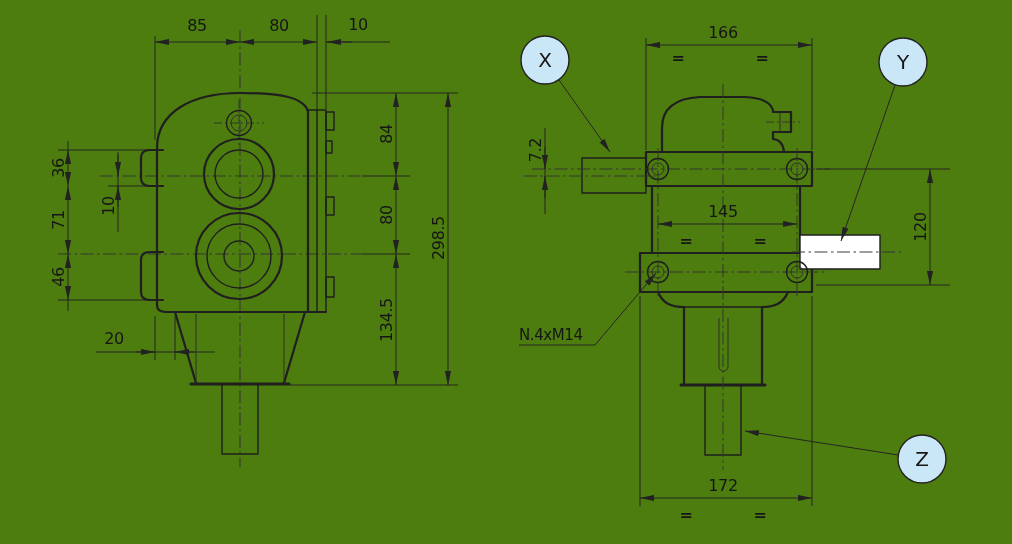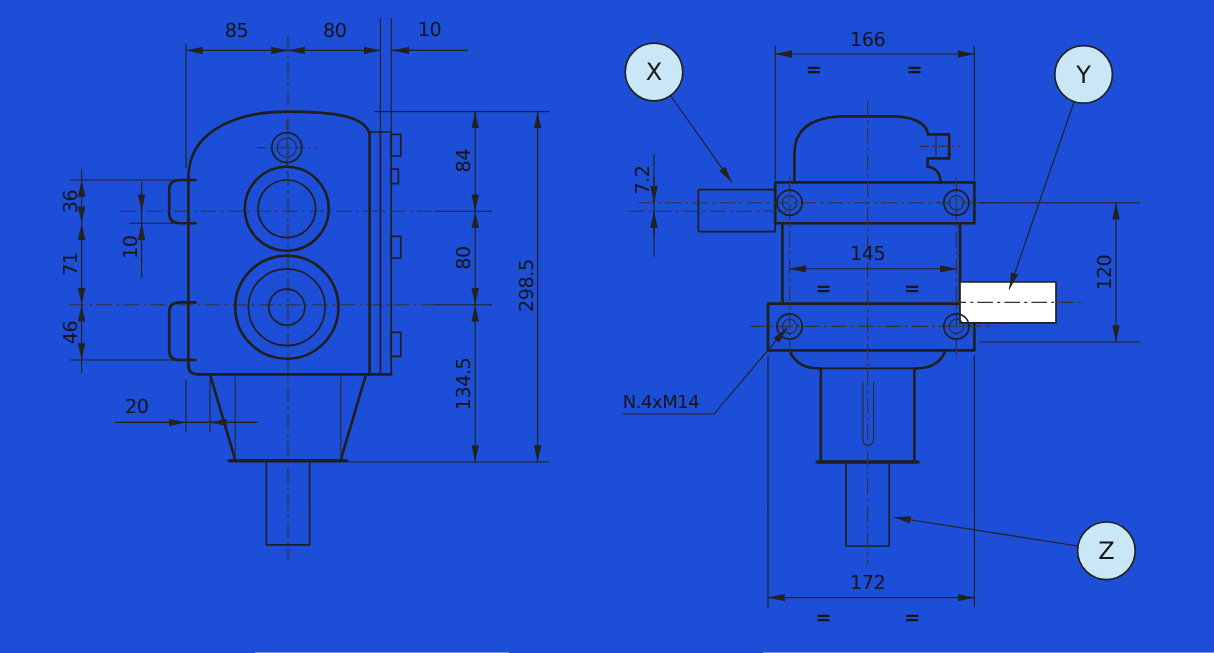--- a/index.html
+++ b/index.html
@@ -1,16 +1,16 @@
 <!DOCTYPE html>
 <html><head>
 <meta charset="utf-8">
 <style>
   html,body{margin:0;padding:0;background:#fff;}
-  .stage{position:relative;width:1012px;height:544px;background:#1d4ed8;overflow:hidden;
+  .stage{position:relative;width:1012px;height:544px;background:#4d7c0f;overflow:hidden;
          font-family:"DejaVu Sans",sans-serif;}
   svg{display:block;}
   
   .s2{fill:none;stroke:#1f1f1f;stroke-width:2.2;stroke-linejoin:round;stroke-linecap:round;}
   .s25{fill:none;stroke:#1f1f1f;stroke-width:3;stroke-linecap:round;}
   .s1{fill:none;stroke:#1f1f1f;stroke-width:1.4;stroke-linejoin:round;}
   .s0{fill:none;stroke:#2a2a2a;stroke-width:0.9;}
   .dim{fill:none;stroke:#222;stroke-width:0.95;}
   .cl{fill:none;stroke:#333;stroke-width:0.95;stroke-dasharray:13 3.5 2.5 3.5;}
   .cl2{fill:none;stroke:#333;stroke-width:0.95;stroke-dasharray:8 3 2 3;}

